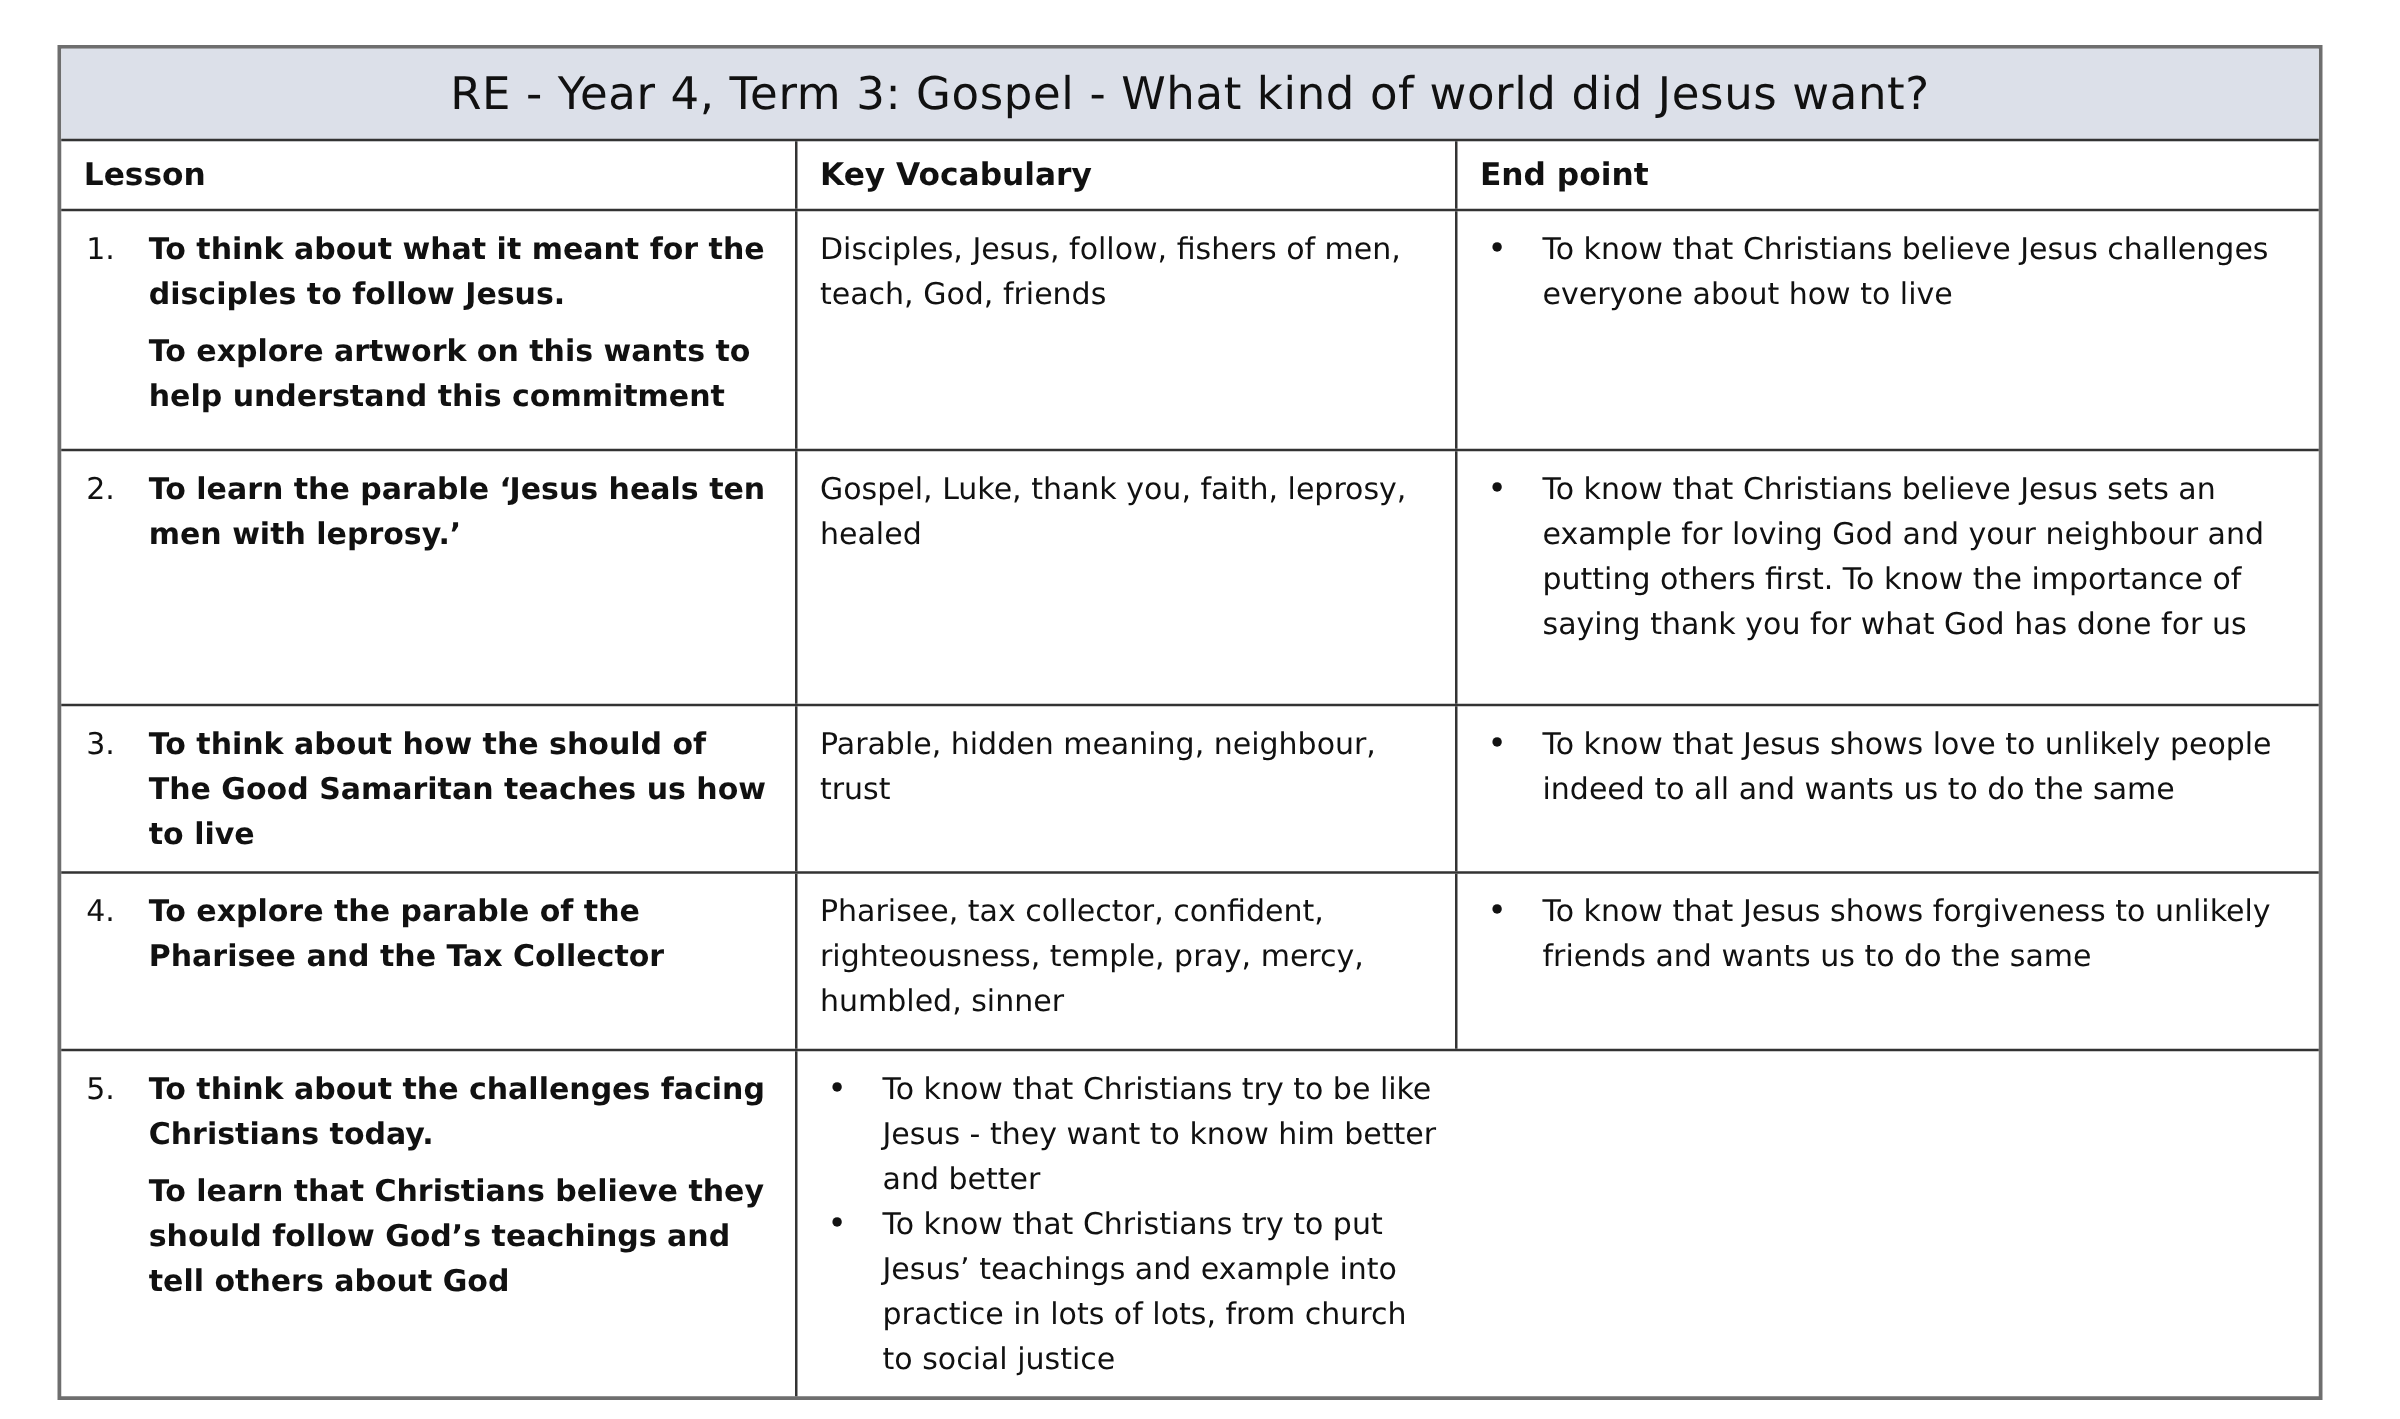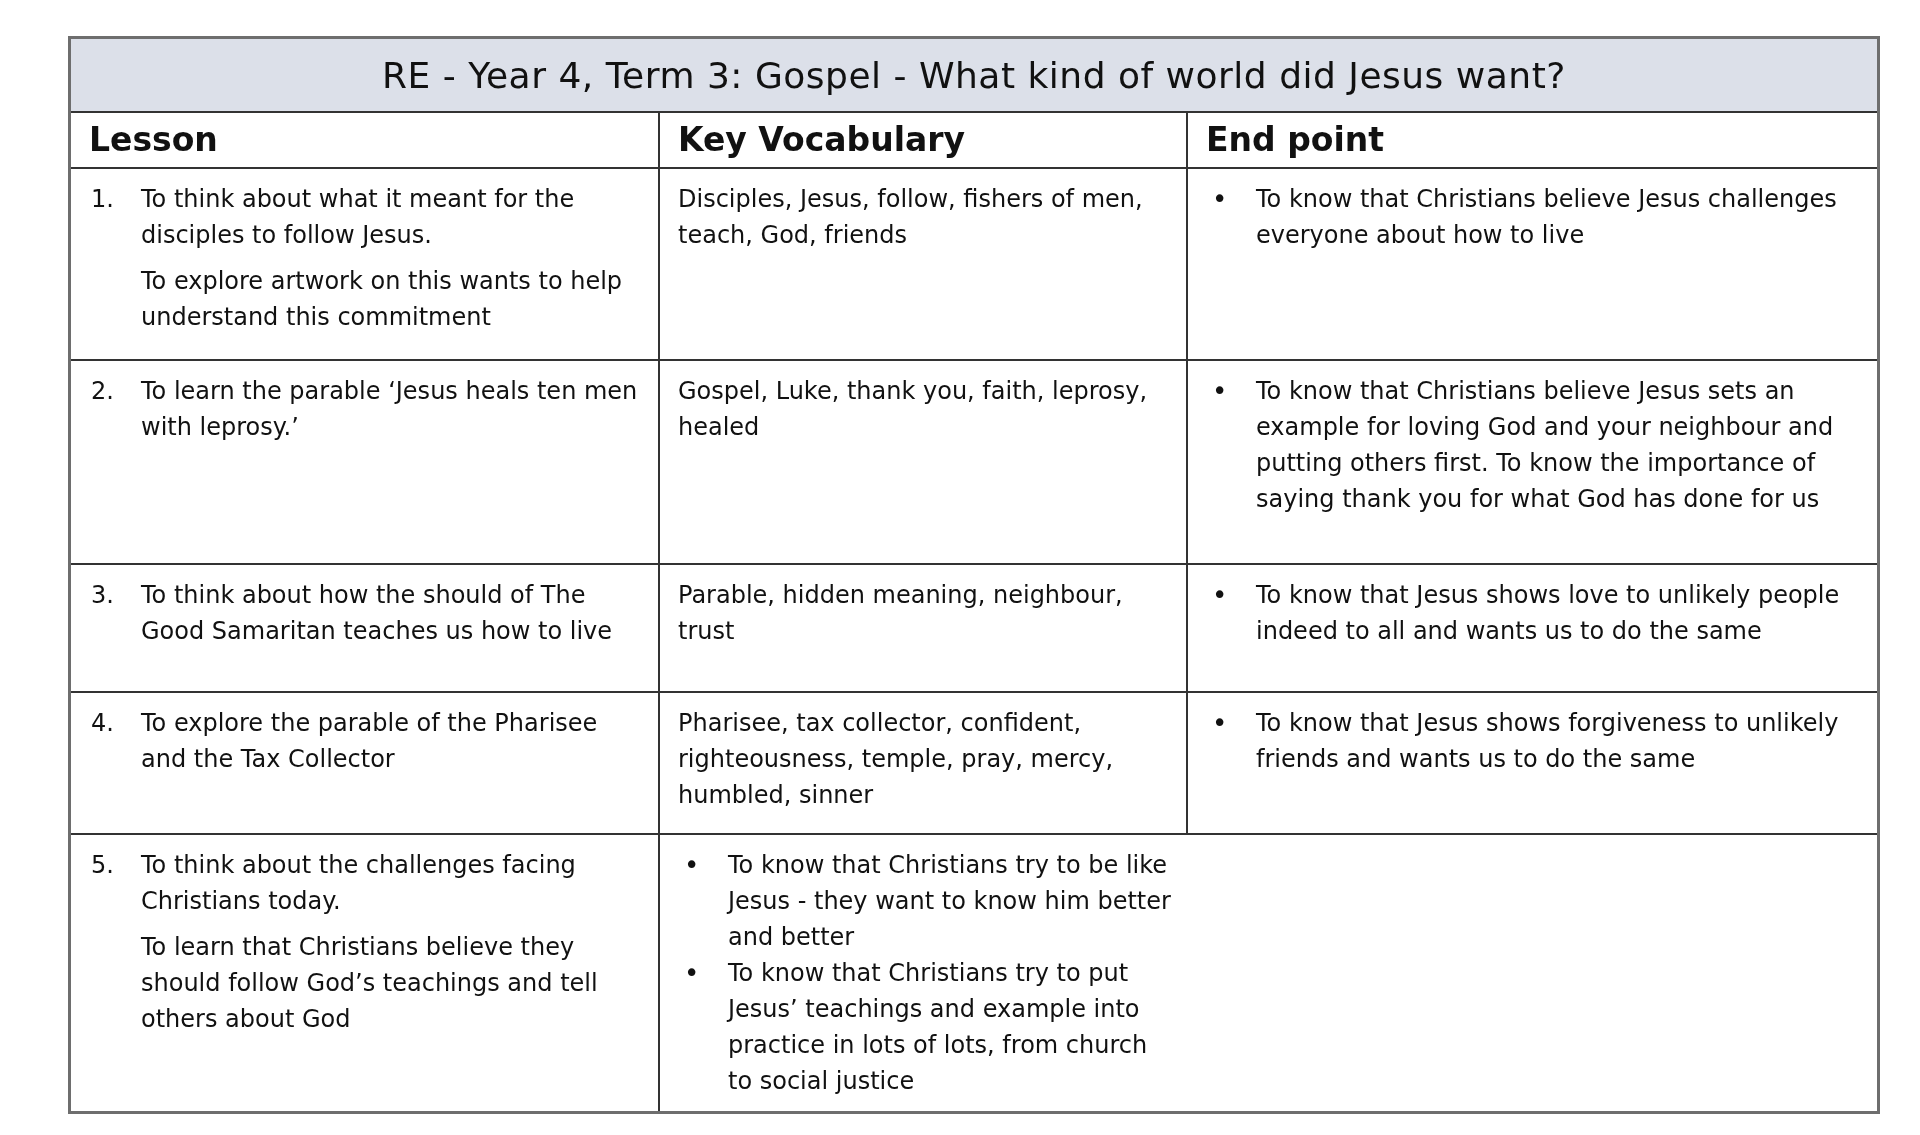--- a/index.html
+++ b/index.html
@@ -7,21 +7,20 @@
     width: 1920px;
     background: #ffffff;
     font-family: "DejaVu Sans", "Liberation Sans", sans-serif;
     color: #111111;
   }
   .page {
     width: 1593px;
     height: 1135px;
     background: #ffffff;
     position: relative;
-    margin-left: 22px;
   }
   .doc-table {
     position: absolute;
     left: 46px;
     top: 36px;
     width: 1812px;
     border: 3px solid #6e6e6e;
     background: #ffffff;
   }
   .title-row {
@@ -45,38 +44,38 @@
   .cell {
     border-right: 2px solid #333333;
     padding: 12px 14px 12px 18px;
     font-size: 24px;
     line-height: 36px;
   }
   .cell:last-child { border-right: none; }
   .header-row { min-height: 56px; }
   .header-cell {
     font-weight: bold;
-    font-size: 33px;
+    font-size: 25px;
     padding-top: 9px;
     padding-bottom: 9px;
   }
   .r1 { min-height: 192px; }
   .r2 { min-height: 204px; }
   .r3 { min-height: 128px; }
   .r4 { min-height: 142px; }
   .r5 { min-height: 264px; }
   .lesson-item {
     display: flex;
     align-items: flex-start;
   }
   .lesson-num {
     flex: 0 0 52px;
     padding-left: 2px;
   }
-  .lesson-paras { flex: 1; }
+  .lesson-paras { flex: 1; font-weight: bold; }
   .lesson-paras p + p { margin-top: 10px; }
   .endpoint-list .bullet-item {
     display: flex;
     align-items: flex-start;
   }
   .bullet {
     flex: 0 0 50px;
     padding-left: 6px;
     font-size: 26px;
   }

